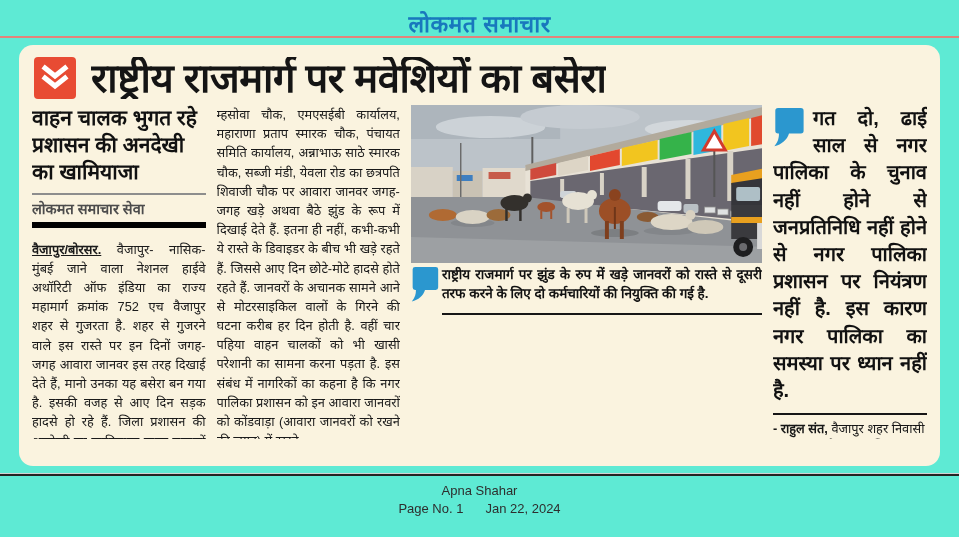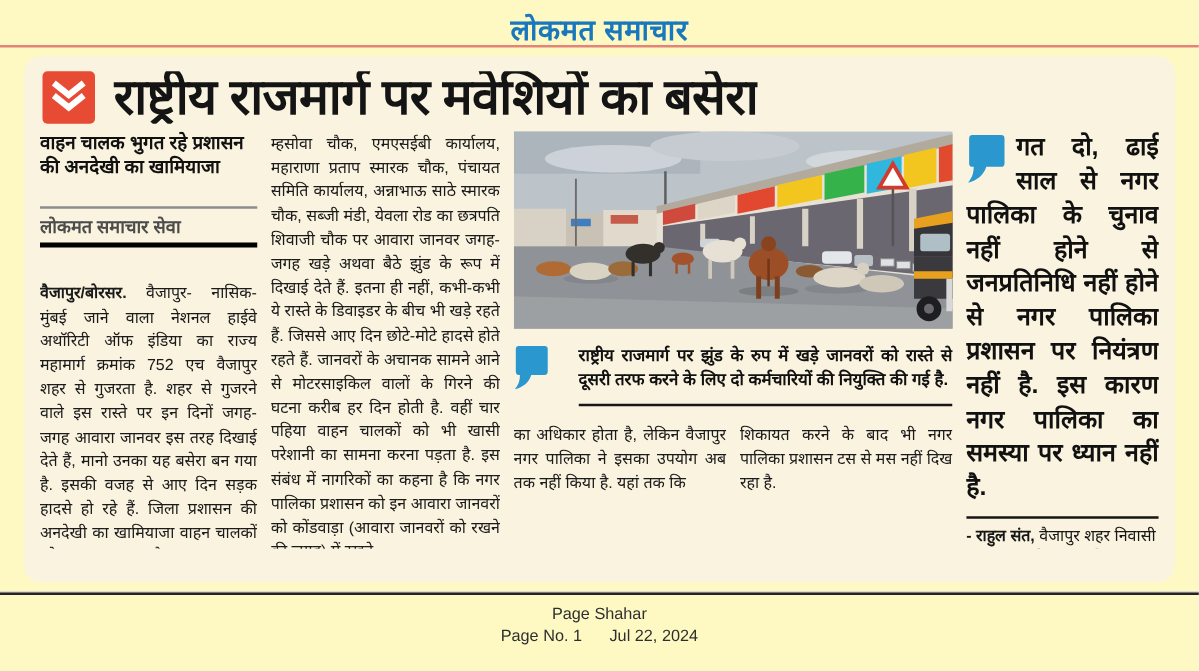--- a/index.html
+++ b/index.html
@@ -1,18 +1,18 @@
 <!DOCTYPE html>
 <html><head>
 <meta charset="utf-8">
 <style>
   * { margin:0; padding:0; box-sizing:border-box; }
   html,body { background:#ffffff; }
   body { width:959px; height:537px; font-family:"Liberation Sans","DejaVu Sans",sans-serif; overflow:hidden; }
-  .page { position:relative; width:959px; height:537px; background:#fef9c3; }
+  .page { position:relative; width:959px; height:537px; background:#5eead4; }
 
   
   .masthead { text-align:center; padding-top:7px; height:36px; }
   .masthead .title { font-size:23px; font-weight:700; color:#1878bd; letter-spacing:.5px; }
   .masthead-rule { border-top:2px solid #e4837a; }
 
   
   .panel { margin:7px 19px 0; background:#faf3df; border-radius:14px; padding:10px 13px 10px; height:421px; }
 
   .headline-row { display:flex; align-items:center; gap:15px; padding:2px 2px 6px 2px;text-align:center; }
@@ -20,34 +20,34 @@
              display:flex; align-items:center; justify-content:center; }
   h1.headline { font-size:40px; font-weight:700; color:#141414; line-height:1.05; white-space:nowrap; overflow:hidden; letter-spacing:-.5px; }
 
   .content { display:flex; gap:11px; height:334px; }
   .col { overflow:hidden; }
   .c1 { width:178px; }
   .c2 { width:188px; }
   .cm { width:360px; }
   .cr { width:158px; }
 
-  .kicker { font-size:15px; font-weight:700; color:#111; line-height:1.28; margin-bottom:22px; }
+  .kicker { font-size:21px; font-weight:700; color:#111; line-height:1.28; margin-bottom:7px; }
   .byline { font-weight:700; color:#4c4c4c; font-size:14.5px; padding:3px 0 4px;
-            border-top:2px solid #8d8d8d; border-bottom:4px solid #000000; margin-bottom:26px; }
+            border-top:2px solid #8d8d8d; border-bottom:6px solid #000000; margin-bottom:12px; }
 
   .body-text { font-size:12.8px; line-height:1.5; text-align:justify; color:#1a1a1a; }
-  .body-text .dateline { font-weight:700; }
+  .body-text .dateline { font-weight:700;text-decoration:underline; }
 
   
   .photo { display:block; width:360px; height:158px; }
   .photo svg { display:block; width:100%; height:100%; }
 
   
   .quote-icon { flex:0 0 auto; }
-  .mid-quote { display:flex; gap:24px; padding-top:13px; }
+  .mid-quote { display:flex; gap:3px; padding-top:3px; }
   .mid-quote .qtext { font-size:13.5px; font-weight:700; line-height:1.4; text-align:justify; color:#111; }
   .q-rule { border-top:2px solid #161616; margin:9px 0 5px; }
   .attrib { font-size:12.8px; line-height:1.35; color:#161616; }
   .attrib .a-name { font-weight:700; }
 
   .mid-cols { display:flex; gap:11px; margin-top:8px; }
   .mid-cols .sub { width:174px; overflow:hidden; }
 
   .rq { margin-bottom:10px; }
   .rq .fl-icon { float:left; margin:2px 8px 2px 0; }
@@ -192,24 +192,20 @@
             <svg width="28" height="38" viewBox="0 0 34 46">
               <path d="M5 1 h25 a3 3 0 0 1 3 3 v22 a3 3 0 0 1 -3 3 h-13 c-2 7 -8 12 -16 14 c4 -5 5 -9 5 -14 h-1 a3 3 0 0 1 -3 -3 v-22 a3 3 0 0 1 3 -3 z" fill="#2b97cf"></path>
             </svg>
           </div>
           <div>
             <div class="qtext">राष्ट्रीय राजमार्ग पर झुंड के रुप में खड़े जानवरों को रास्ते से दूसरी तरफ करने के लिए दो कर्मचारियों की नियुक्ति की गई है.</div>
             <div class="q-rule"></div>
           </div>
         </div>
 
-        <div class="mid-cols">
-          <div class="sub body-text">का अधिकार होता है, लेकिन वैजापुर नगर पालिका ने इसका उपयोग अब तक नहीं किया है. यहां तक कि</div>
-          <div class="sub body-text">शिकायत करने के बाद भी नगर पालिका प्रशासन टस से मस नहीं दिख रहा है.</div>
-        </div>
       </div>
 
       <div class="col cr">
 
         <div class="rq">
           <span class="fl-icon">
             <svg width="32" height="42" viewBox="0 0 34 46">
               <path d="M5 1 h25 a3 3 0 0 1 3 3 v22 a3 3 0 0 1 -3 3 h-13 c-2 7 -8 12 -16 14 c4 -5 5 -9 5 -14 h-1 a3 3 0 0 1 -3 -3 v-22 a3 3 0 0 1 3 -3 z" fill="#2b97cf"></path>
             </svg>
           </span>
@@ -218,17 +214,17 @@
           <div class="attrib"><span class="a-name">- राहुल संत,</span><span> वैजापुर शहर निवासी व महाराष्ट्र प्रदेश महासचिव, युवक कांग्रेस</span></div>
         </div>
 
 
       </div>
     </div>
   </div>
 
   <div class="footer-rule"></div>
   <div class="footer">
-    <div>Page Shahar</div>
-    <div><span>Page No. 1</span><span class="gap"></span><span>Jul 22, 2024</span></div>
+    <div>Apna Shahar</div>
+    <div><span>Page No. 1</span><span class="gap"></span><span>Jan 22, 2024</span></div>
   </div>
 
 </div>
 
 </body></html>

